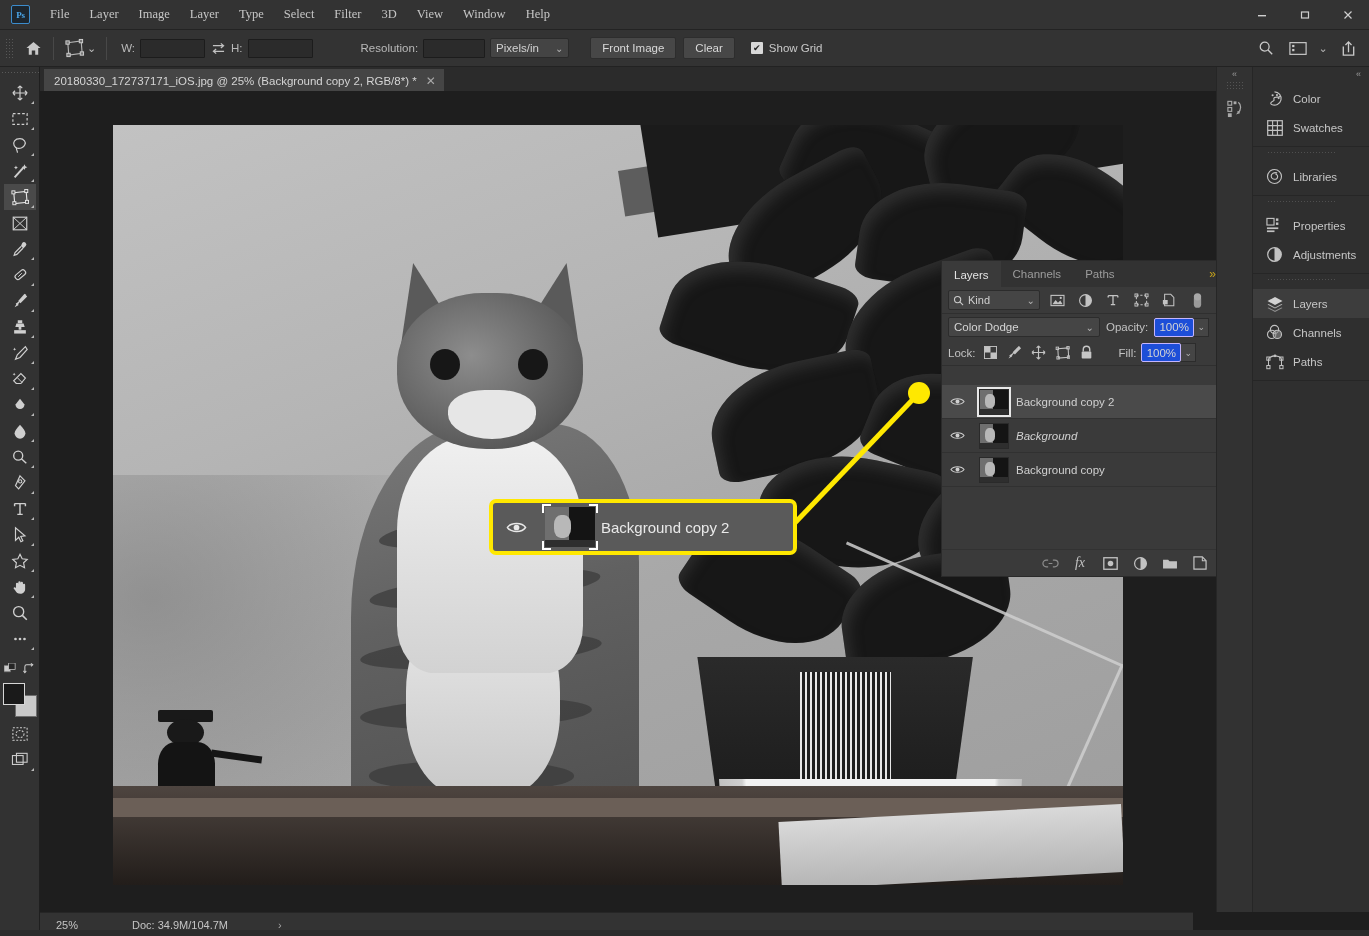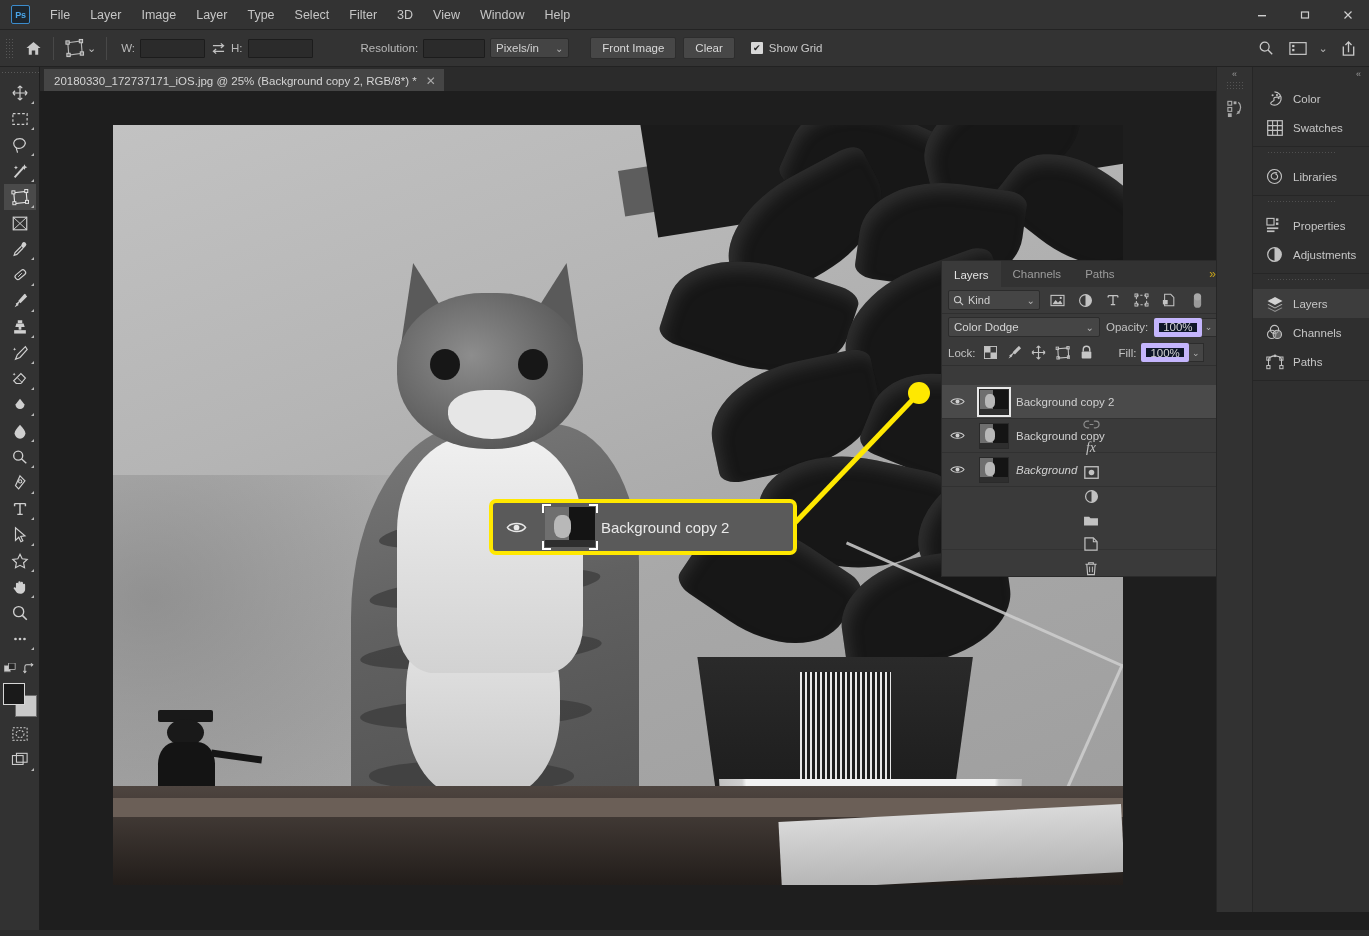--- a/index.html
+++ b/index.html
@@ -10,20 +10,21 @@
     overflow: hidden;
     -webkit-font-smoothing: antialiased;
   }
   .app { position: relative; width: 1369px; height: 936px; background: #1e1e1e; }
 
   
   .menubar {
     position: absolute; left: 0; top: 0; width: 1369px; height: 30px;
     background: #333333; display: flex; align-items: center;
     border-bottom: 1px solid #232323;
+    font-family: Liberation Serif, serif;
   }
   .ps-logo {
     width: 19px; height: 19px; margin-left: 11px; margin-right: 10px;
     background: #1d262e; border: 1px solid #3c8ccc; border-radius: 2px;
     color: #4aa5e8; font-size: 9px; font-weight: bold;
     display: flex; align-items: center; justify-content: center;
     letter-spacing: -0.3px;
   }
   .menu-item {
     color: #c6c6c6; font-size: 12.5px; padding: 6px 10px; cursor: default;
@@ -214,21 +215,21 @@
   .filt-ico { width: 22px; height: 20px; display:flex; align-items:center; justify-content:center; }
 
   .blend-row { height: 26px; display: flex; align-items: center; padding: 0 6px; gap: 6px; }
   .blend-select {
     width: 152px; height: 20px; background: #454545; border: 1px solid #2c2c2c; border-radius: 2px;
     display: flex; align-items: center; padding: 0 5px; color: #d4d4d4; font-size: 11.5px;
   }
   .blend-select .lbl { flex: 1; }
   .mini-label { color: #c2c2c2; font-size: 11.5px; }
   .num-field {
-    height: 19px; background: #0f172a; border: 5px solid #c4b5fd; border-radius: 2px;
+    height: 19px; background: #1d4ed8; border: 1px solid #c4b5fd; border-radius: 2px;
     color: #d4d4d4; font-size: 11.5px; display: flex; align-items: center; justify-content: center;
     min-width: 40px; padding: 0 4px;
   }
   .num-stepper {
     width: 15px; height: 19px; background:#454545; border:1px solid #2c2c2c; border-left:none;
     display:flex; align-items:center; justify-content:center;
   }
   .lock-row { height: 26px; display: flex; align-items: center; padding: 0 6px; gap: 5px;
     border-bottom: 1px solid #2f2f2f; }
   .lock-ico { width: 19px; height: 19px; display:flex; align-items:center; justify-content:center; }
@@ -247,21 +248,20 @@
   }
   .lyr-thumb.framed { outline: 2px solid #e8e8e8; outline-offset: 0px; }
   .lyr-name { color: #d0d0d0; font-size: 11.5px; flex:1; }
   .lyr-name.italic { font-style: italic; }
   .lock-badge { margin-right: 12px; color:#b9b9b9; }
 
   .layer-footer {
     position: absolute; left: 0; right: 0; bottom: 0; height: 27px; background:#3a3a3a;
     display:flex; align-items:center; justify-content:flex-end; gap: 10px; padding-right: 10px;
     border-top: 1px solid #323232;
-    flex-direction: column;
   }
   .lf-ico { width: 20px; height: 20px; display:flex; align-items:center; justify-content:center; color:#b4b4b4; }
 
   
   .mini-photo { position:absolute; inset:0; background:#6f6f6f; }
   .mp-l { position:absolute; right:0; top:0; width:52%; height:100%; background:#141414; }
   .mp-c { position:absolute; left:18%; top:20%; width:34%; height:58%; background:#b8b8b8; border-radius:40%; }
   .mp-b { position:absolute; left:0; bottom:0; width:100%; height:18%; background:#2e2e2e; }
 
   
@@ -881,46 +881,46 @@
         </div>
         <div class="thumb-cell">
           <div class="lyr-thumb">
             <div class="mini-photo">
                 <div class="mp-l"></div>
                 <div class="mp-c"></div>
                 <div class="mp-b"></div>
               </div>
           </div>
         </div>
-        <div class="lyr-name">Background copy</div>
+        <div class="lyr-name italic">Background</div>
+        <div class="lock-badge">
+          <svg width="11" height="13" viewBox="0 0 12 14">
+              <path d="M3 6.4 V4.4 a3 3 0 0 1 6 0 V6.4" fill="none" stroke="#b9b9b9" stroke-width="1.2"></path>
+              <rect x="1.8" y="6.4" width="8.4" height="6.2" rx="1" fill="none" stroke="#b9b9b9" stroke-width="1.2"></rect>
+            </svg>
+        </div>
       </div>
 
       <div class="layer-row">
         <div class="eye-cell">
           <svg width="15" height="11" viewBox="0 0 16 11">
               <path d="M1 5.5 C3.5 1.5 12.5 1.5 15 5.5 C12.5 9.5 3.5 9.5 1 5.5 Z" fill="none" stroke="#cfcfcf" stroke-width="1.1"></path>
               <circle cx="8" cy="5.5" r="2.1" fill="#cfcfcf"></circle>
             </svg>
         </div>
         <div class="thumb-cell">
           <div class="lyr-thumb">
             <div class="mini-photo">
                 <div class="mp-l"></div>
                 <div class="mp-c"></div>
                 <div class="mp-b"></div>
               </div>
           </div>
         </div>
-        <div class="lyr-name italic">Background</div>
-        <div class="lock-badge">
-          <svg width="11" height="13" viewBox="0 0 12 14">
-              <path d="M3 6.4 V4.4 a3 3 0 0 1 6 0 V6.4" fill="none" stroke="#b9b9b9" stroke-width="1.2"></path>
-              <rect x="1.8" y="6.4" width="8.4" height="6.2" rx="1" fill="none" stroke="#b9b9b9" stroke-width="1.2"></rect>
-            </svg>
-        </div>
+        <div class="lyr-name">Background copy</div>
       </div>
     </div>
 
     <div class="layer-footer">
       <div class="lf-ico">
         <svg width="17" height="11" viewBox="0 0 18 11">
             <path d="M7 5.5 H11 M6.5 2 H4.5 a3.5 3.5 0 0 0 0 7 H6.5 M11.5 2 H13.5 a3.5 3.5 0 0 1 0 7 H11.5" fill="none" stroke="#8c8c8c" stroke-width="1.3"></path>
           </svg>
       </div>
       <div class="lf-ico">
@@ -1093,15 +1093,20 @@
               <rect x="0.8" y="11.5" width="3.2" height="3.2" fill="none" stroke="#c2c2c2" stroke-width="1"></rect>
               <rect x="13.8" y="11.5" width="3.2" height="3.2" fill="none" stroke="#c2c2c2" stroke-width="1"></rect>
               <circle cx="9" cy="1.8" r="1.4" fill="#c2c2c2"></circle>
             </svg>
         </span>
         <span>Paths</span>
       </div>
     </div>
   </div>
 
+  <div class="statusbar">
+    <div class="zoom-field">25%</div>
+    <div class="doc-info">Doc: 34.9M/104.7M</div>
+    <div class="sb-arrow">›</div>
+  </div>
   <div class="sb-bottom-strip"></div>
 
 </div>
 
 </body></html>

